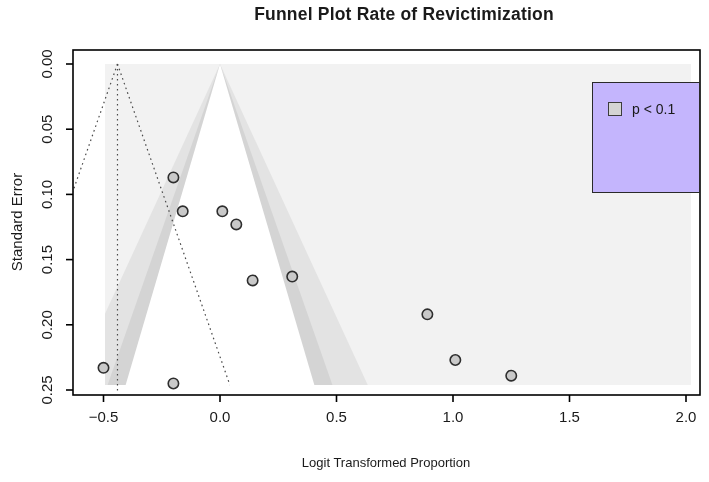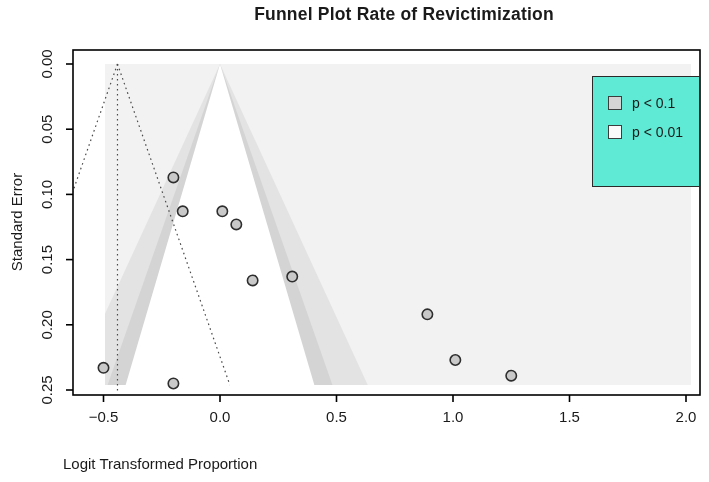--- a/index.html
+++ b/index.html
@@ -6,31 +6,31 @@
   .figure{
     position:relative;width:709px;height:482px;background:#ffffff;overflow:hidden;
     font-family:"Liberation Sans", sans-serif;color:#111;
   }
   .title{
     position:absolute;left:81px;width:646px;top:4px;margin:0;
     text-align:center;font-size:17.5px;font-weight:bold;color:#1a1a1a;letter-spacing:0.2px;
   }
   .xlabel{
     position:absolute;left:63px;width:646px;top:455px;
-    font-size:15px;color:#1a1a1a;
+    text-align:center;font-size:13px;color:#1a1a1a;
   }
   .ylabel{
     position:absolute;left:16px;top:222px;white-space:nowrap;
     transform:translate(-50%,-50%) rotate(-90deg);
     font-size:15px;color:#1a1a1a;
   }
   svg.plot{position:absolute;left:0;top:0;}
   .legend{
-    position:absolute;left:592px;top:76px;width:108px;height:111px;
-    background:#5eead4;border:1.6px solid #2a2a2a;box-sizing:border-box;
+    position:absolute;left:592px;top:82px;width:108px;height:111px;
+    background:#c4b5fd;border:1.6px solid #2a2a2a;box-sizing:border-box;
     padding:11px 0 0 15px;
   }
   .legend-row{display:flex;align-items:center;height:29px;}
   .legend-swatch{
     width:14px;height:14px;border:1.1px solid #3c3c3c;box-sizing:border-box;
     margin-right:10px;flex:0 0 auto;
   }
   .legend-label{font-size:14px;color:#1a1a1a;white-space:nowrap;}
 </style>
 </head>
@@ -90,19 +90,15 @@
       <line x1="73" y1="324.8" x2="66" y2="324.8" stroke="#000000" stroke-width="1.6"></line>
       <text transform="translate(52 324.8) rotate(-90)" text-anchor="middle" font-size="15" fill="#1a1a1a">0.20</text>
       <line x1="73" y1="390" x2="66" y2="390" stroke="#000000" stroke-width="1.6"></line>
       <text transform="translate(52 390) rotate(-90)" text-anchor="middle" font-size="15" fill="#1a1a1a">0.25</text>
     </svg>
   <div class="legend" id="legend-box">
       <div class="legend-row">
         <span class="legend-swatch" style="background: rgb(212, 212, 212);"></span>
         <span class="legend-label">p &lt; 0.1</span>
       </div>
-      <div class="legend-row">
-        <span class="legend-swatch" style="background: rgb(250, 250, 250);"></span>
-        <span class="legend-label">p &lt; 0.01</span>
-      </div>
     </div>
   <div class="xlabel">Logit Transformed Proportion</div>
 </div>
 
 </body></html>

